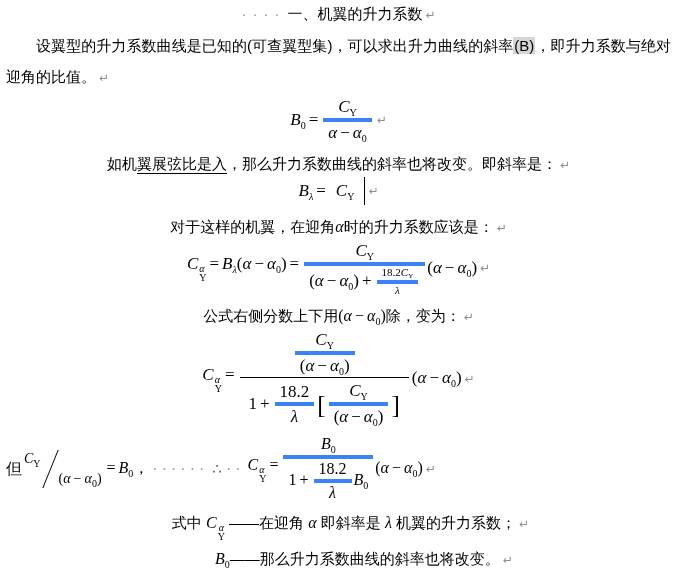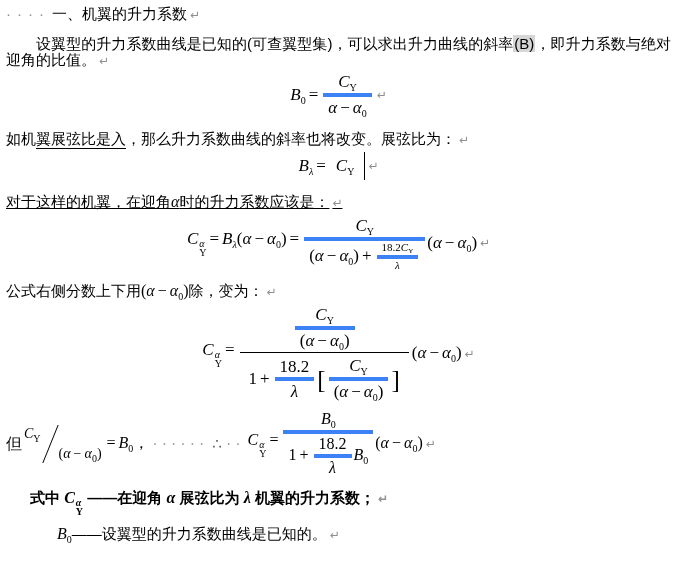--- a/index.html
+++ b/index.html
@@ -4,24 +4,24 @@
 <style>
   html,body{margin:0;padding:0;}
   body{
     width:677px;height:575px;box-sizing:border-box;
     background:#ffffff;color:#000;
     font-family:"Liberation Sans",sans-serif;
     font-size:15px;line-height:20px;
     padding:4px 6px;overflow:hidden;
   }
   
-  .trow{white-space:nowrap;}
-  .para{line-height:16px;text-align:justify;margin-top:11px;}
+  .trow{white-space:nowrap;text-align:center;}
+  .para{line-height:31px;text-align:justify;margin-top:5px;}
   .indent2{text-indent:2em;}
-  .pl2{padding-left:1.6em;font-weight:bold;}
+  .pl2{padding-left:1.6em;}
   .pl35{padding-left:3.4em;}
   
   .sp-dots{color:#8f8f8f;letter-spacing:6px;margin-right:2px;}
   .pilcrow{color:#8f8f8f;font-size:12px;margin-left:3px;font-family:"DejaVu Sans",sans-serif;}
   .dots-gray{color:#9b9b9b;letter-spacing:4px;margin:0 3px;}
   .therefore{color:#555;margin:0 1px;font-size:15px;}
   
   .wavy{
     text-decoration-line:underline;text-decoration-style:wavy;
     text-decoration-color:#3a50d9;text-decoration-thickness:1px;
@@ -58,21 +58,21 @@
   
   .dfrac{display:inline-flex;align-items:center;margin:0 2px;}
   .dfrac .dnum{position:relative;top:-10px;font-size:14px;}
   .dfrac .dden{position:relative;top:10px;font-size:14px;}
   .dslash{display:inline-block;width:16px;height:38px;position:relative;margin:0 1px;}
   .dslash::after{content:"";position:absolute;left:8px;top:0;width:1px;height:100%;background:#000;transform:skewX(-22deg);}
   
   .text-cursor{display:inline-block;width:1px;height:28px;background:#000;margin-left:3px;}
   
   .mt6{margin-top:6px;} .mt8{margin-top:8px;} .mt10{margin-top:10px;}
-  .mt12{margin-top:12px;text-decoration:underline;} .mt2{margin-top:2px;}
+  .mt12{margin-top:12px;} .mt2{margin-top:2px;}
 </style>
 </head>
 <body>
 
 <div class="trow">
   <span class="sp-dots">····</span><span>一、机翼的升力系数</span><span class="pilcrow">↵</span>
 </div>
 
 <div class="para indent2">
   <span>设翼型的升力系数曲线是已知的(可查翼型集)，可以求出升力曲线的斜率</span><span class="field-shade">(B)</span><span>，即升力系数与绝对迎角的比值。</span><span class="pilcrow">↵</span>
@@ -81,21 +81,21 @@
 <div class="formula-row mt2">
   <span class="seg"><span class="m">B</span><sub>0</sub><span class="mo">=</span></span>
   <span class="frac">
     <span class="num"><span class="m">C</span><sub>Y</sub></span>
     <span class="den"><span class="m">α</span><span class="mo">−</span><span class="m">α</span><sub>0</sub></span>
   </span>
   <span class="pilcrow">↵</span>
 </div>
 
 <div class="trow mt10">
-  <span>如机</span><span class="wavy">翼展弦比是入</span><span>，那么升力系数曲线的斜率也将改变。展弦比为：</span><span class="pilcrow">↵</span>
+  <span>如机</span><span class="wavy">翼展弦比是入</span><span>，那么升力系数曲线的斜率也将改变。即斜率是：</span><span class="pilcrow">↵</span>
 </div>
 
 <div class="formula-row mt2">
   <span class="seg"><span class="m">B</span><sub class="it">λ</sub><span class="mo">=</span></span>
   <span class="frac">
     <span class="num"><span class="m">C</span><sub>Y</sub></span>
   </span>
   <span class="text-cursor"></span>
   <span class="pilcrow">↵</span>
 </div>
@@ -176,20 +176,20 @@
 </div>
 
 <div class="trow mt10 pl2">
   <span>式中</span>
   <span class="math"><span class="m">C</span><span class="ss">
         <span class="ss-sup m">α</span>
         <span class="ss-sub mn">Y</span>
       </span></span>
   <span>——</span><span>在迎角</span>
   <span class="m math">α</span>
-  <span>展弦比为</span>
+  <span>即斜率是</span>
   <span class="m math">λ</span>
   <span>机翼的升力系数；</span><span class="pilcrow">↵</span>
 </div>
 
 <div class="trow mt8 pl35">
-  <span class="math"><span class="m">B</span><sub>0</sub></span><span>——</span><span>设翼型的升力系数曲线是已知的。</span><span class="pilcrow">↵</span>
+  <span class="math"><span class="m">B</span><sub>0</sub></span><span>——</span><span>那么升力系数曲线的斜率也将改变。</span><span class="pilcrow">↵</span>
 </div>
 
 </body></html>

